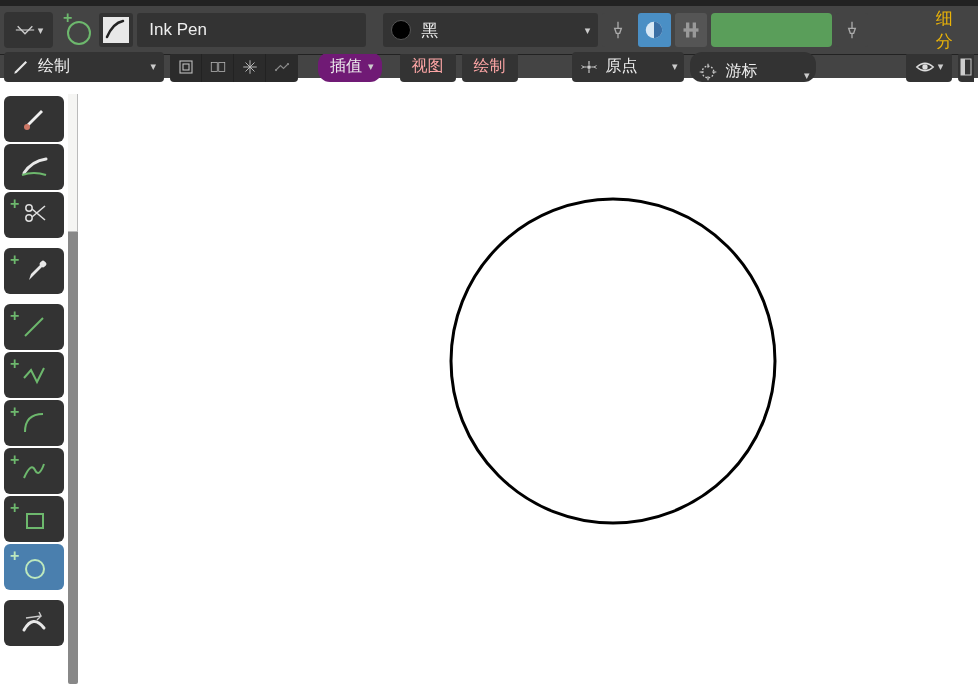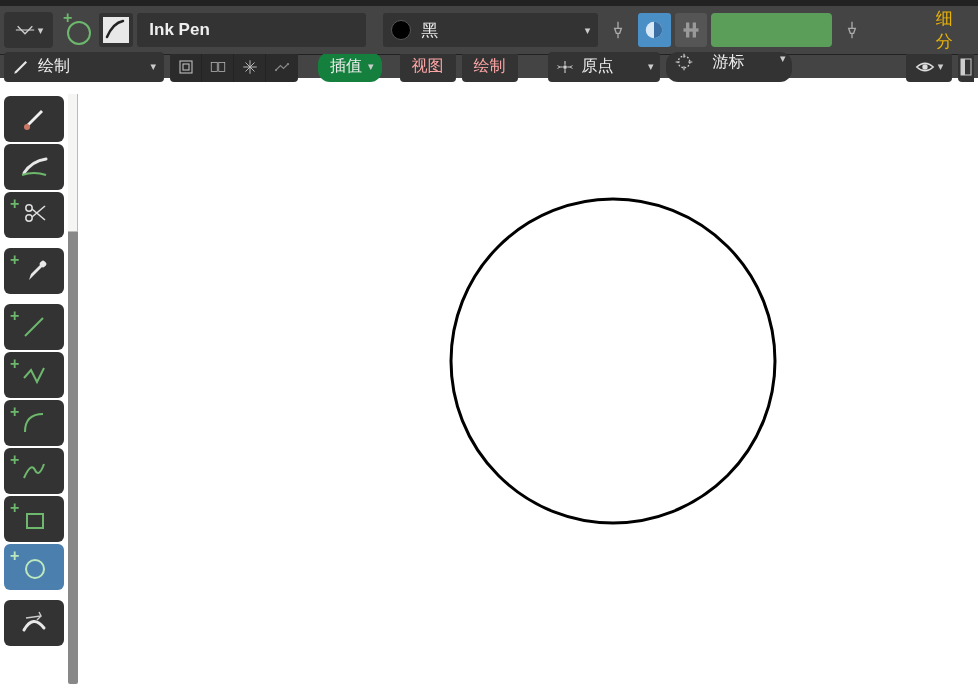--- a/index.html
+++ b/index.html
@@ -36,21 +36,20 @@
     display: flex; align-items: center; justify-content: center;
   }
   .brush-name-field {
     width: 240px; height: 34px;
     background: #333333;
     border-radius: 3px;
     color: #eee;
     display: flex; align-items: center;
     padding: 0 12px;
     font-size: 17px;
-    font-weight: bold;
   }
   .color-dropdown {
     width: 226px; height: 34px;
     background: #333333;
     border-radius: 3px;
     display: flex; align-items: center;
     padding: 0 8px;
     color: #eee;
     font-size: 17px;
     gap: 10px;
@@ -112,21 +111,21 @@
   }
   .btn-group .sq {
     width: 32px; height: 30px;
     background: #2b2b2b;
     border-right: 1px solid #222;
     display: flex; align-items: center; justify-content: center;
   }
   .btn-group .sq:last-child { border-right: none; }
   .pill-dropdown {
     height: 30px;
-    background: #15803d;
+    background: #701a75;
     border-radius: 12px;
     display: flex; align-items: center;
     padding: 0 8px 0 12px;
     color: #eee;
     font-size: 16px;
     gap: 6px;
     font-family: Liberation Serif, serif;
   }
   .pill-btn {
     height: 30px;
@@ -140,31 +139,32 @@
   .pivot-dropdown {
     width: 112px; height: 30px;
     background: #333333;
     border-radius: 4px;
     display: flex; align-items: center;
     padding: 0 8px;
     color: #eee;
     font-size: 16px;
     gap: 8px;
     position: relative;
+    margin-left: 24px;
   }
   .pivot-dropdown .chev { position: absolute; right: 6px; }
   .cursor-dropdown {
     width: 126px; height: 30px;
     background: #333333;
     border-radius: 12px;
-    display: flex; align-items: flex-start;
+    display: flex; align-items: flex-end;
     padding: 0 8px;
     color: #eee;
     font-size: 16px;
-    gap: 19px;
+    gap: 8px;
     position: relative;
   }
   .cursor-dropdown .chev { position: absolute; right: 6px; }
   .spacer { flex: 1; }
   .eye-dropdown {
     width: 46px; height: 30px;
     background: #333333;
     border-radius: 4px;
     display: flex; align-items: center; justify-content: center;
     gap: 3px;

